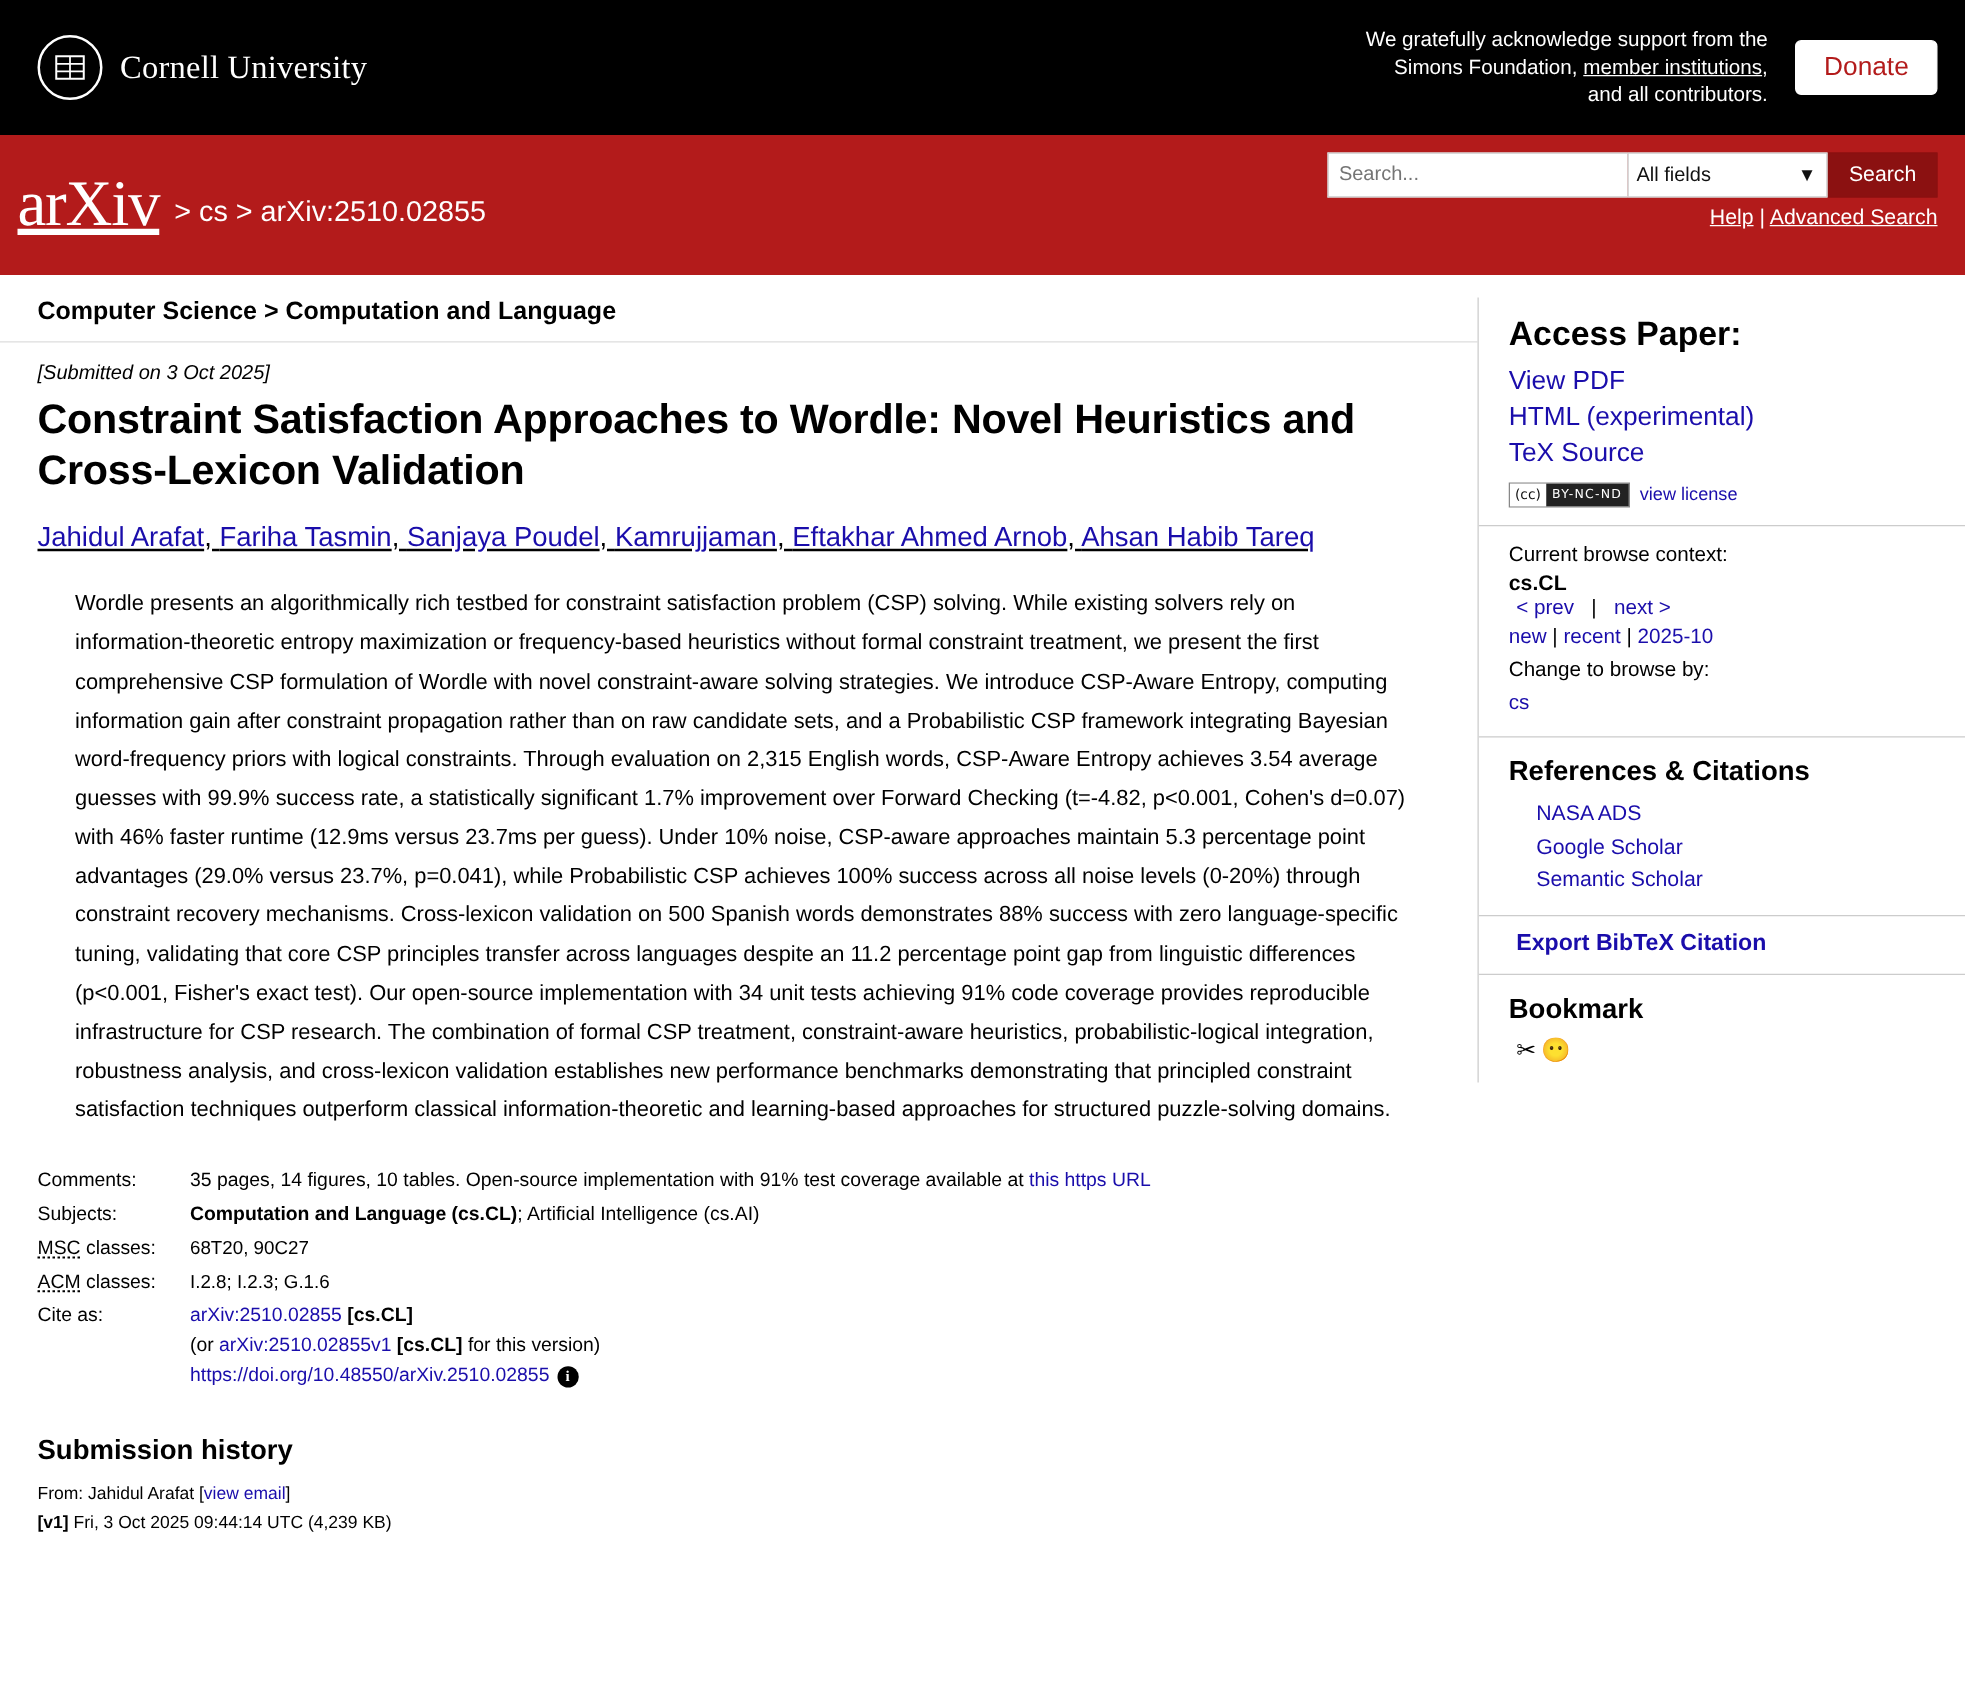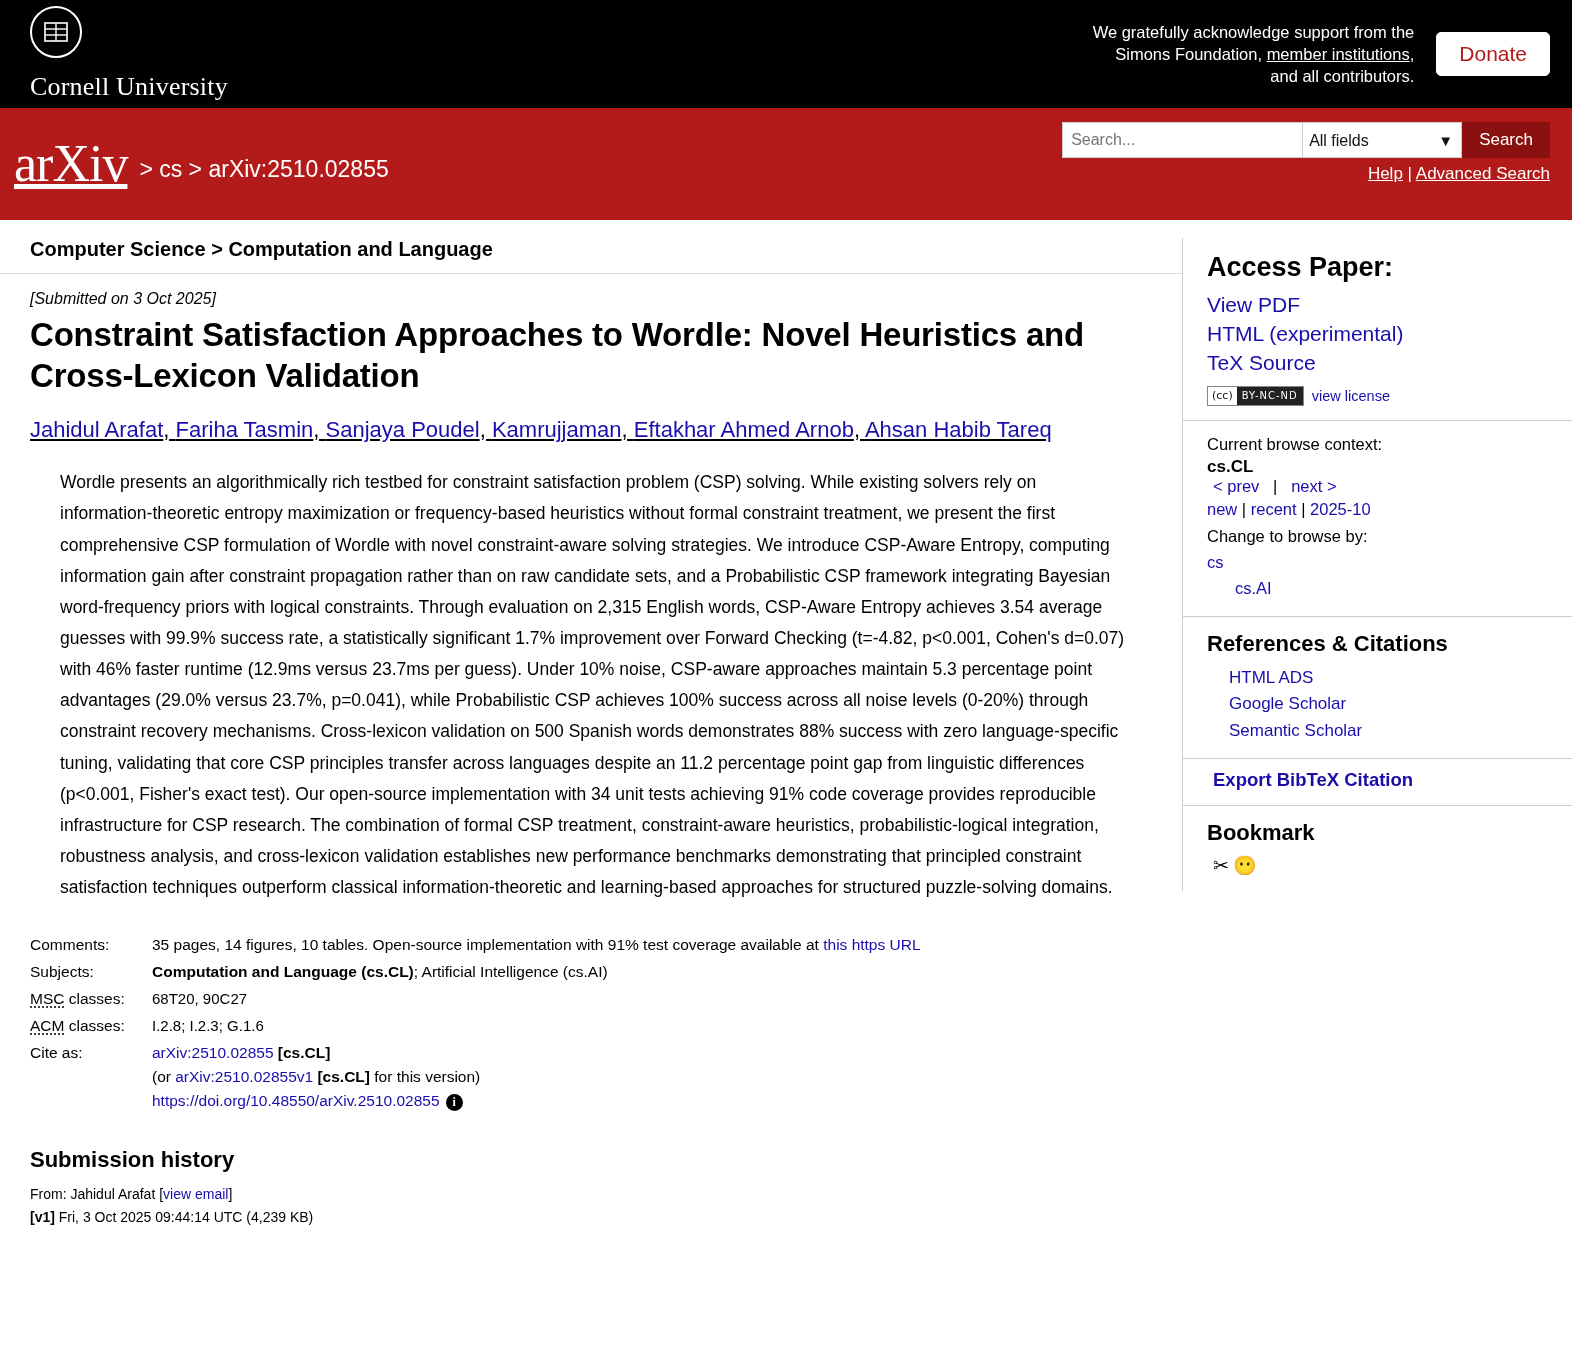--- a/index.html
+++ b/index.html
@@ -16,21 +16,21 @@
   
   .cornell-bar {
     background: #000;
     color: #fff;
     height: 108px;
     display: flex;
     align-items: center;
     justify-content: space-between;
     padding: 0 22px 0 30px;
   }
-  .cornell-left { display:flex; gap:14px;flex-direction:column; }
+  .cornell-left { display:flex; align-items:center; gap:14px; }
   .cornell-seal {
     width: 52px; height: 52px; border-radius: 50%;
     border: 2px solid #fff; display:flex; align-items:center; justify-content:center;
     flex: 0 0 auto;
   }
   .cornell-seal svg { display:block; }
   .cornell-name { font-size: 26px; letter-spacing: .2px; font-family:"Liberation Serif", serif; }
   .cornell-right { display:flex; align-items:center; gap:22px; }
   .ack { text-align:right; font-size: 16.5px; line-height: 1.35; }
   .ack a { color:#fff; text-decoration: underline; }
@@ -279,26 +279,25 @@
         &nbsp;&nbsp;<span class="sep">|</span>&nbsp;&nbsp;
         <a href="#">next &gt;</a>
       </div>
       <div class="ctx-text">
         <a href="#">new</a> |
         <a href="#">recent</a> |
         <a href="#">2025-10</a>
       </div>
       <div class="ctx-text">Change to browse by:</div>
       <div class="ctx-text"><a href="#">cs</a></div>
-      <div class="ctx-text" style="padding-left:28px"><a href="#">cs.AI</a></div>
     </div>
 
     <div class="sb-block refs">
       <div class="sb-title-sm">References &amp; Citations</div>
-      <a href="#">HTML ADS</a>
+      <a href="#">NASA ADS</a>
       <a href="#">Google Scholar</a>
       <a href="#">Semantic Scholar</a>
     </div>
 
     <div class="sb-block">
       <a href="#" class="bibtex">Export BibTeX Citation</a>
     </div>
 
     <div class="sb-block">
       <div class="sb-title-sm">Bookmark</div>

